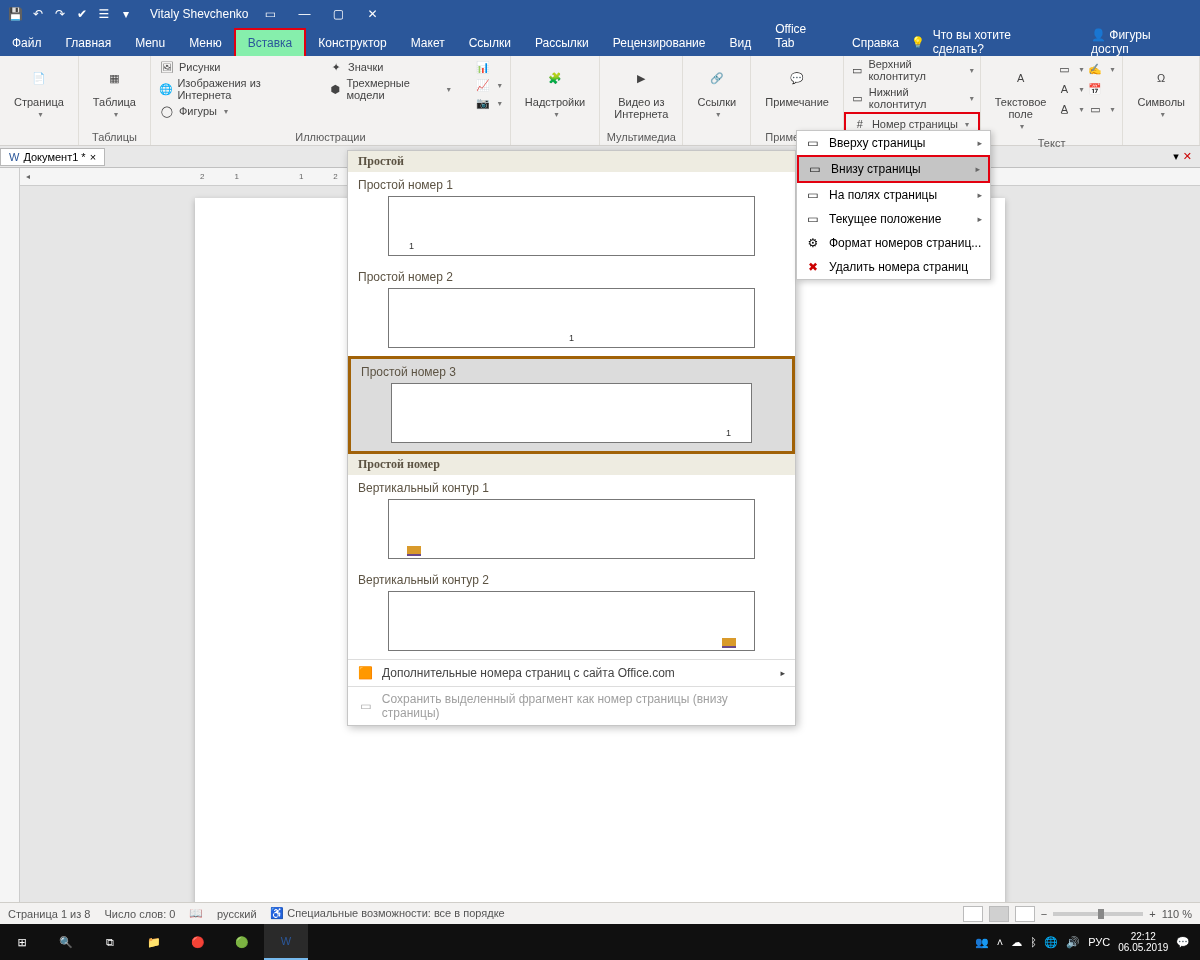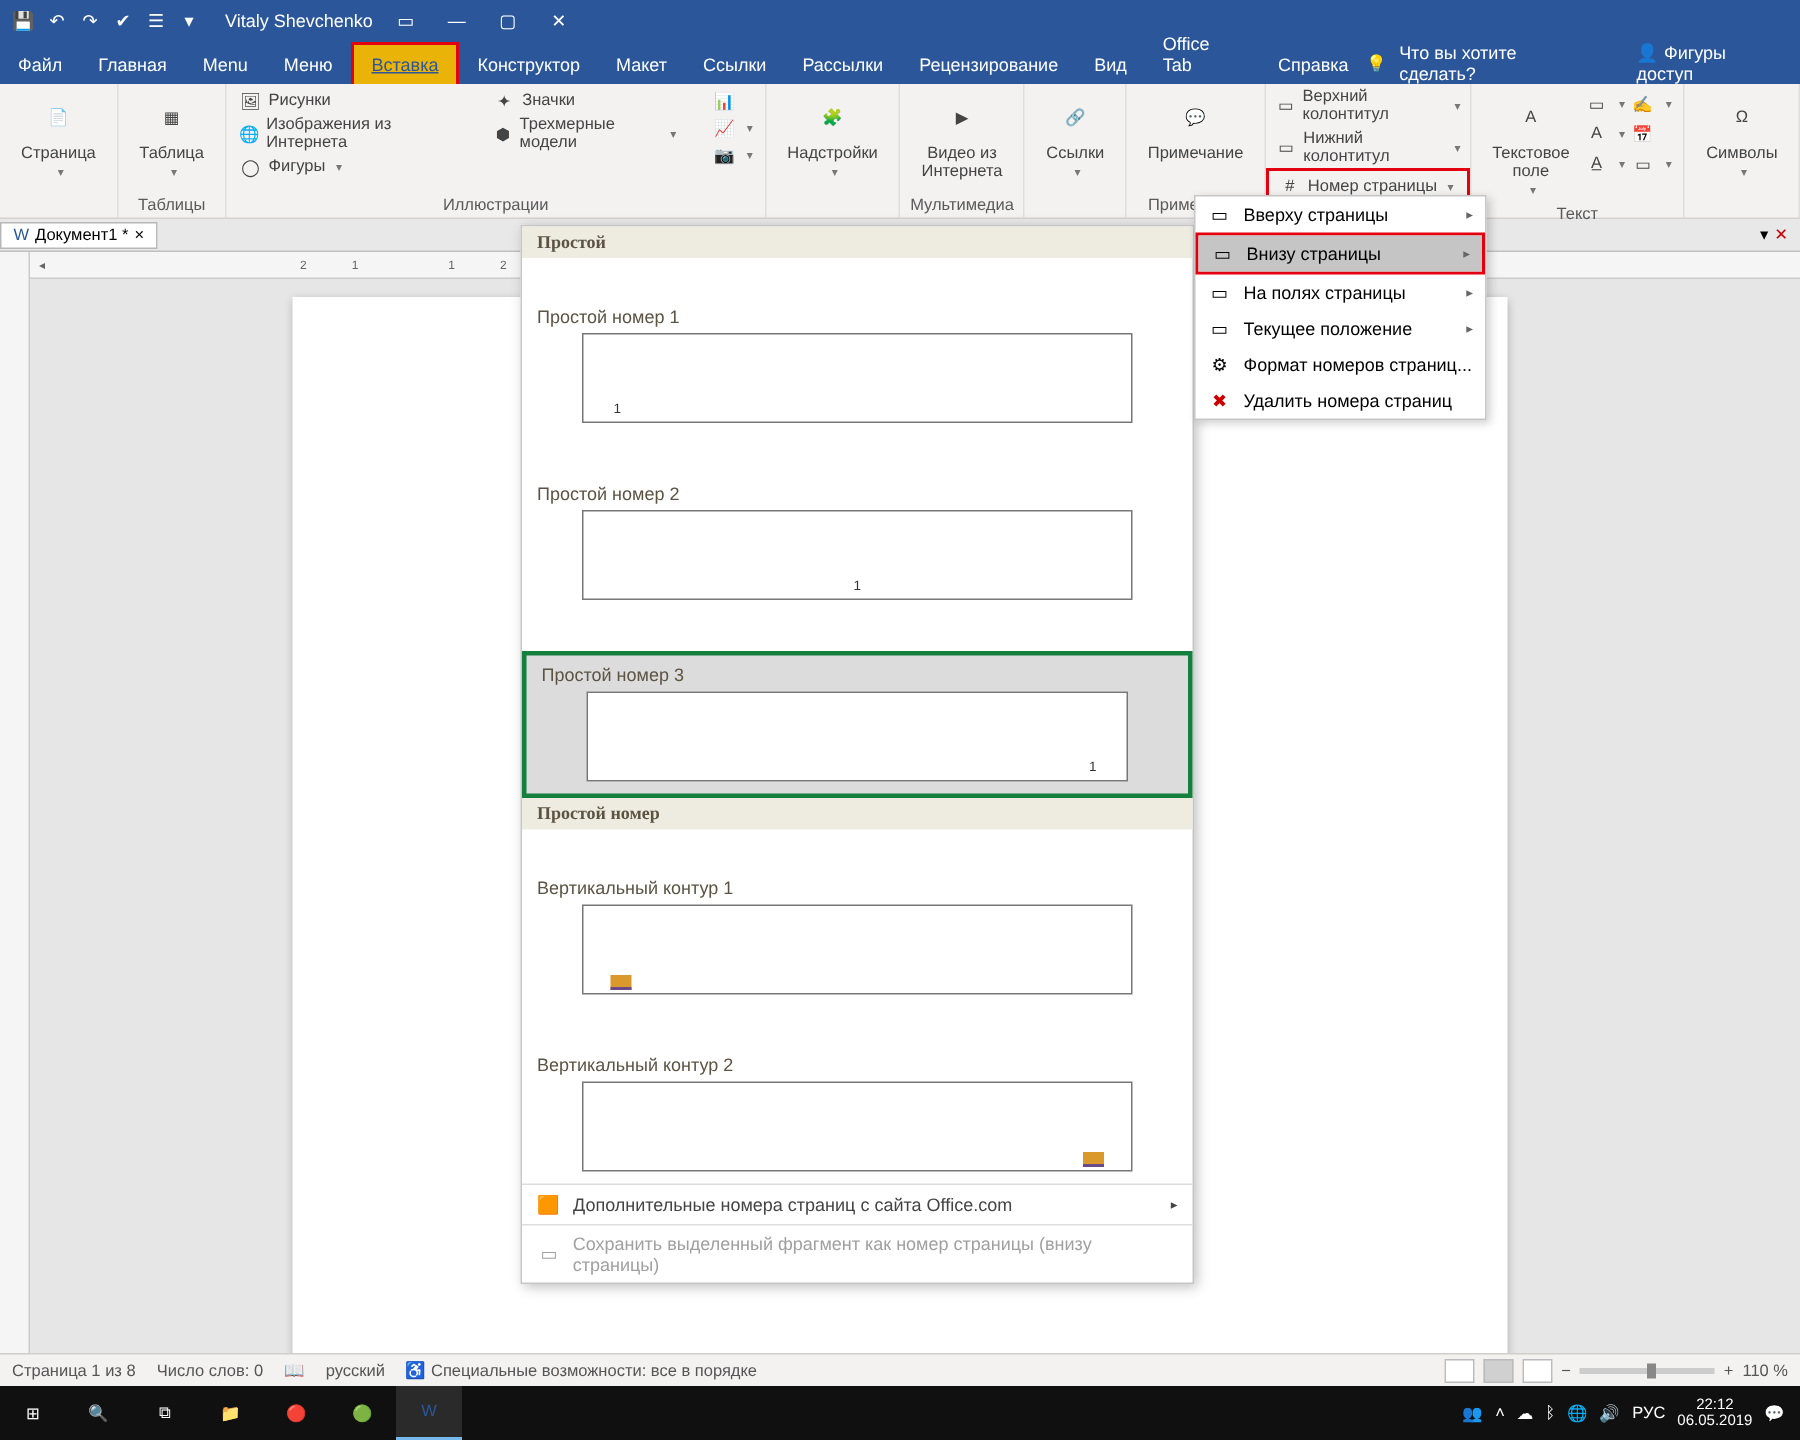--- a/index.html
+++ b/index.html
@@ -9,21 +9,21 @@
 .titlebar { background: #2b579a; height: 28px; display: flex; align-items: center; color: #fff; font-size: 12px; }
 .qat { display: flex; gap: 6px; padding: 0 8px; align-items: center; }
 .qat .ic { width: 16px; height: 16px; display: inline-flex; align-items: center; justify-content: center; color: #fff; font-size: 12px; }
 .title-center { flex: 1; text-align: center; }
 .title-right { display: flex; align-items: center; gap: 10px; padding: 0 8px; }
 .winbtn { width: 24px; text-align: center; }
 
 
 .tabs { background: #2b579a; height: 28px; display: flex; align-items: flex-end; color: #fff; font-size: 12px; }
 .tab { padding: 6px 12px; cursor: pointer; }
-.tab.active { background: #eab308; color: #2b579a; border: 2px solid #e3000f; border-bottom: none; text-decoration: underline; }
+.tab.active { background: #86efac; color: #2b579a; border: 2px solid #e3000f; border-bottom: none; }
 .tabs-right { margin-left: auto; display: flex; align-items: center; gap: 8px; padding-right: 10px; }
 
 
 .ribbon { background: #f3f2f1; height: 90px; border-bottom: 1px solid #d4d2cf; display: flex; font-size: 11px; color: #444; position: relative; }
 .group { border-right: 1px solid #e0ded9; padding: 2px 6px 0 6px; display: flex; flex-direction: column; position: relative; }
 .group-label { text-align: center; font-size: 11px; color: #5a5a5a; padding: 2px 0; margin-top: auto; }
 .big-btn { display: flex; flex-direction: column; align-items: center; padding: 4px 8px; gap: 2px; }
 .big-btn .bicon { width: 32px; height: 32px; display: flex; align-items: center; justify-content: center; }
 .row { display: flex; align-items: center; gap: 4px; padding: 1px 2px; }
 .mini-ic { width: 16px; height: 16px; display: inline-flex; align-items: center; justify-content: center; }
@@ -49,29 +49,29 @@
 
 
 .workspace { position: relative; height: 744px; background: #e6e6e6; display: flex; }
 .vruler { width: 20px; background: #f5f5f5; border-right: 1px solid #ccc; position: relative; }
 .hruler-wrap { position: absolute; left: 20px; top: 0; right: 0; height: 18px; background: #f5f5f5; border-bottom: 1px solid #ccc; font-size: 8px; color: #666; display: flex; align-items: center; padding-left: 180px; gap: 30px; }
 .docpage { position: absolute; left: 195px; top: 30px; width: 810px; height: 710px; background: #fff; box-shadow: 0 2px 6px rgba(0,0,0,0.25); }
 
 
 .gallery { position: absolute; left: 347px; top: 150px; width: 449px; background: #fff; border: 1px solid #c6c6c6; box-shadow: 2px 2px 8px rgba(0,0,0,0.25); z-index: 40; font-size: 12px; }
 .gallery-header { background: #eeece1; padding: 3px 10px; font-weight: 600; color: #5c5343; font-size: 12px; font-family: Liberation Serif, serif; }
-.gallery-item { padding: 2px 10px 8px 10px; margin-top: 26px; }
+.gallery-item { padding: 2px 10px 8px 10px; }
 .gallery-item-title { color: #5c5343; font-size: 12px; padding: 4px 0 2px 0; }
 .preview { border: 1px solid #777; height: 60px; margin: 2px 30px 0 30px; position: relative; background: #fff; }
 .preview .num { position: absolute; bottom: 4px; font-size: 9px; color: #333; }
 .preview .num.left { left: 20px; }
 .preview .num.center { left: 50%; transform: translateX(-50%); }
 .preview .num.right { right: 20px; }
 .preview .accentbar { position: absolute; bottom: 2px; width: 14px; height: 10px; }
-.gallery-item.highlighted { border: 3px solid #15803d; background: #dcdcdc; }
+.gallery-item.highlighted { border: 3px solid #a16207; background: #dcdcdc; }
 .gallery-footer { border-top: 1px solid #ddd; padding: 5px 10px; display: flex; align-items: center; gap: 8px; color: #444; }
 .gallery-footer.disabled { color: #a0a0a0; }
 .gallery-footer .arrow { margin-left: auto; font-size: 9px; }
 
 
 .statusbar { position: absolute; left: 0; right: 0; bottom: 36px; height: 22px; background: #f3f2f1; border-top: 1px solid #d0cec9; display: flex; align-items: center; font-size: 11px; color: #555; padding: 0 8px; gap: 14px; }
 .statusbar .right { margin-left: auto; display: flex; align-items: center; gap: 6px; }
 .viewbtn { width: 20px; height: 16px; border: 1px solid #bbb; background: #fff; }
 .zoom-slider { width: 90px; height: 4px; background: #ccc; position: relative; }
 .zoom-slider .thumb { position: absolute; left: 45px; top: -3px; width: 6px; height: 10px; background: #888; }

